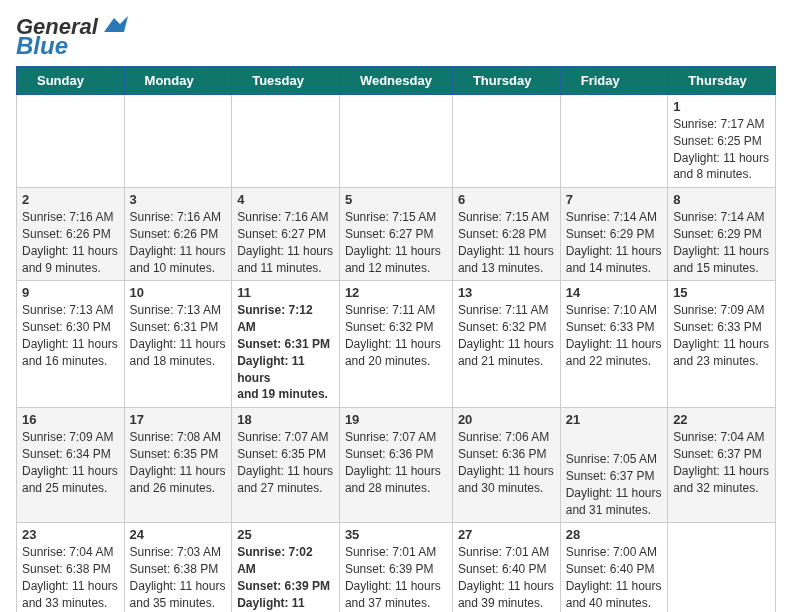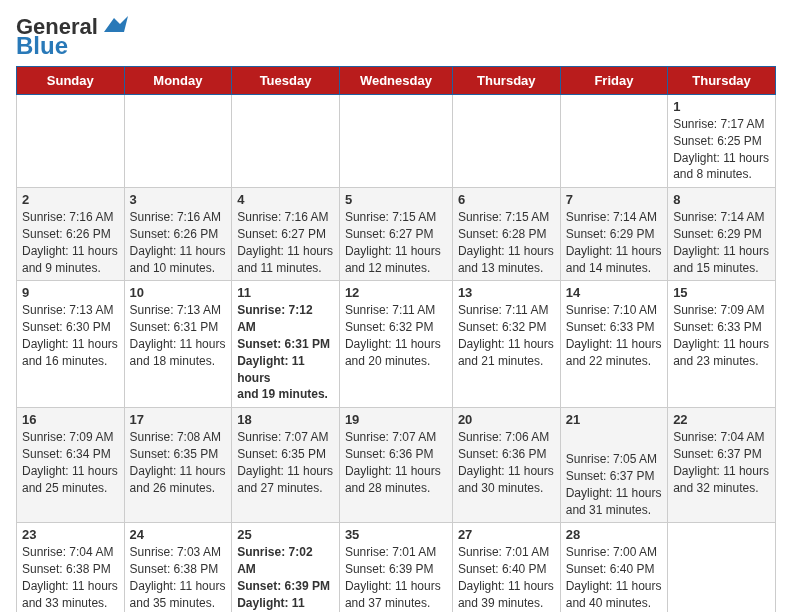--- a/index.html
+++ b/index.html
@@ -8,20 +8,21 @@
       background: #fff;
       width: 792px;
       min-height: 612px;
       padding: 16px;
     }
     .header {
       display: flex;
       justify-content: space-between;
       align-items: flex-end;
       margin-bottom: 8px;
+      font-style: italic;
     }
     .logo {
       display: flex;
       flex-direction: column;
       align-items: flex-start;
     }
     .logo-text {
       font-size: 22px;
       font-weight: bold;
       color: #333;
@@ -38,26 +39,26 @@
     .location {
       font-size: 15px;
       color: #555;
     }
     .calendar {
       width: 100%;
       border-collapse: collapse;
       border: 1px solid #ccc;
     }
     .calendar th {
-      background: #b91c1c;
+      background: #0f766e;
       color: #fff;
       font-size: 13px;
       font-weight: bold;
       padding: 6px 20px;
-      text-align: center;
+      text-align: left;
       border: 1px solid #2060a0;
     }
     .calendar td {
       vertical-align: top;
       border: 1px solid #ccc;
       padding: 4px 5px;
       width: 108px;
       min-height: 80px;
       height: 88px;
       background: #fff;

